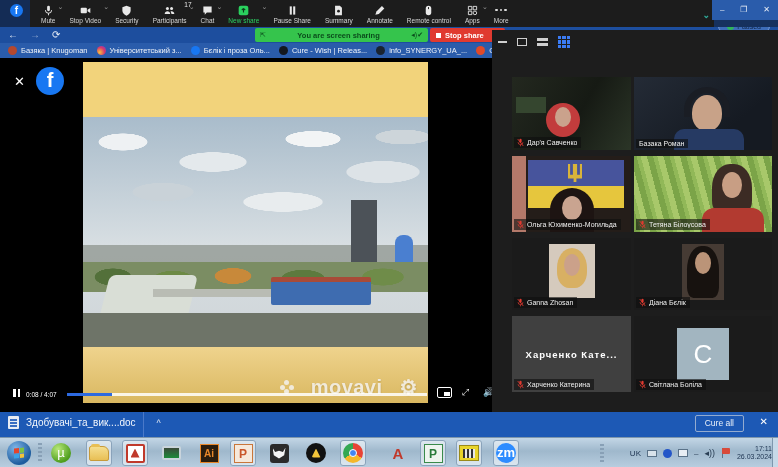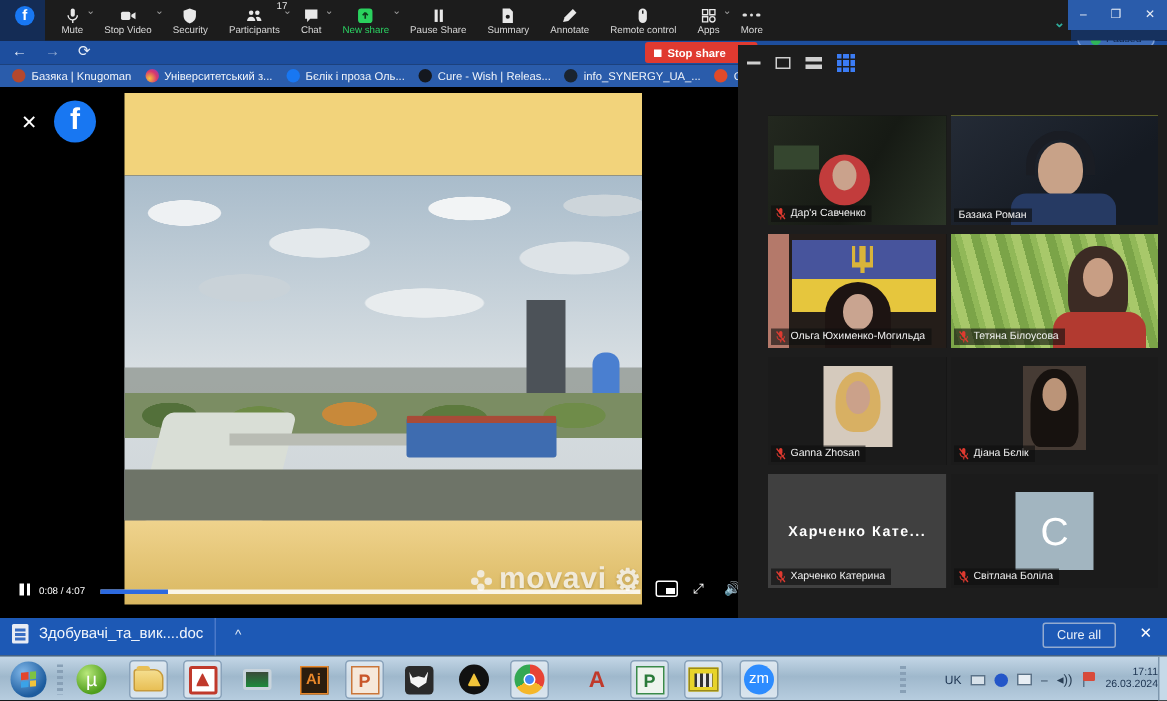--- a/index.html
+++ b/index.html
@@ -64,21 +64,21 @@
     radial-gradient(30px 14px at 30px 15px, #53703a 60%, transparent 62%),
     radial-gradient(34px 15px at 90px 18px, #6d8a45 60%, transparent 62%),
     radial-gradient(30px 13px at 150px 14px, #c8893a 60%, transparent 62%),
     radial-gradient(36px 15px at 220px 17px, #5d7a3e 60%, transparent 62%),
     radial-gradient(34px 14px at 300px 15px, #6f8c49 60%, transparent 62%), #7b8d63; }
   .river { position:absolute; left:18px; top:158px; width:88px; height:72px; background:#d9ded6; transform:skewX(-14deg); border-radius:6px; }
   .bridge { position:absolute; left:70px; top:172px; width:150px; height:8px; background:#b9bcb4; }
   .blue-building { position:absolute; left:188px; top:160px; width:100px; height:28px; background:#3e6cb0; border-top:5px solid #a84b38; border-radius:2px; }
   .road { position:absolute; left:0; top:196px; width:345px; height:34px; background:#6e7468; }
   .banner-bottom { position:absolute; left:0; top:285px; width:345px; height:56px; background:linear-gradient(#efd38d, #d9b760); }
-  .movavi { position:absolute; right:0; bottom:4px; display:flex; align-items:center; gap:5px; opacity:.9; }
+  .movavi { position:absolute; right:10px; bottom:4px; display:flex; align-items:center; gap:17px; opacity:.9; }
   .mv-dots { position:relative; width:14px; height:14px; }
   .mv-dots i { position:absolute; width:5px; height:5px; border-radius:50%; background:#f3efe6; }
   .mv-dots i:nth-child(1){left:4.5px;top:0;} .mv-dots i:nth-child(2){left:0;top:5px;} .mv-dots i:nth-child(3){left:9px;top:5px;} .mv-dots i:nth-child(4){left:4.5px;top:9px;}
   .movavi span { color:#f3efe6; font-size:20px; font-weight:bold; letter-spacing:.5px; text-shadow:0 1px 2px rgba(120,90,20,.4); }
   .mv-gear { color:#f3efe6; font-size:10px; align-self:flex-end; }
 
   .player { position:absolute; left:0; top:325px; width:492px; height:22px; z-index:6; }
   .pp { position:absolute; left:13px; top:6px; display:flex; gap:2px; cursor:pointer; }
   .pp i { width:2.5px; height:8px; background:#fff; display:block; }
   .ptime { position:absolute; left:26px; top:8px; font-size:6.5px; color:#fff; white-space:nowrap; }
@@ -169,21 +169,21 @@
   .ic-cat { width:19px; height:19px; background:#2a2a2a; border-radius:3px; display:flex; align-items:center; justify-content:center; }
   .ic-cat i { width:13px; height:11px; background:#f4f4f4; clip-path:polygon(0 0, 20% 40%, 50% 30%, 80% 40%, 100% 0, 90% 70%, 50% 100%, 10% 70%); }
   .ic-aimp { width:20px; height:20px; border-radius:50%; background:#111; display:flex; align-items:center; justify-content:center; }
   .ic-aimp i { width:9px; height:9px; background:#f2c43a; clip-path:polygon(0 100%, 50% 0, 100% 100%); border-radius:2px; }
   .ic-chrome { width:20px; height:20px; border-radius:50%; background:conic-gradient(#e84335 0 33%, #f5b72a 33% 66%, #34a853 66% 100%); position:relative; }
   .ic-chrome i { position:absolute; left:6px; top:6px; width:8px; height:8px; border-radius:50%; background:#4285f4; border:1.5px solid #fff; }
   .ic-acro { color:#c0392b; font-size:15px; font-weight:bold; }
   .ic-pub { width:19px; height:19px; background:#eef4ee; border:1px solid #3a8a4a; color:#2a7a3a; font-size:12px; font-weight:bold; text-align:center; line-height:18px; }
   .ic-vid { width:20px; height:16px; background:#e8d42a; border:1px solid #9a8a1a; display:flex; align-items:center; justify-content:center; }
   .ic-vid i { width:12px; height:9px; background:repeating-linear-gradient(90deg,#333 0 2px,#e8e8e8 2px 4px); }
-  .ic-zm { width:20px; height:20px; border-radius:50%; background:#2d8cff; color:#fff; font-size:10px; font-weight:normal; text-align:center; line-height:20px; }
+  .ic-zm { width:20px; height:20px; border-radius:50%; background:#2d8cff; color:#fff; font-size:13px; font-weight:bold; text-align:center; line-height:20px; }
   .tray { position:absolute; right:6px; top:0; height:30px; display:flex; align-items:center; gap:6px; }
   .tray .lang { font-size:8px; color:#1c3350; cursor:pointer;padding-left:20px; }
   .tr-kbd { width:10px; height:7px; background:#d8e2ea; border:1px solid #5a7288; cursor:pointer; }
   .tr-blue { width:9px; height:9px; border-radius:50%; background:#2456c8; cursor:pointer; }
   .tr-disp { width:10px; height:8px; background:#e8eef4; border:1px solid #5a7288; cursor:pointer; }
   .tr-hidden { font-size:8px; color:#2a3f55; cursor:pointer; }
   .tr-vol { font-size:9px; color:#2a3f55; cursor:pointer; }
   .tr-flag { position:relative; width:10px; height:10px; cursor:pointer; }
   .tr-flag .f { position:absolute; left:1px; top:0; width:8px; height:6px; background:#d84a3a; border-radius:1px; }
   .tr-flag .p { position:absolute; left:1px; top:0; width:1.5px; height:10px; background:#5a7288; }
@@ -312,20 +312,26 @@
       <span>–</span>
       <span>❐</span>
       <span>✕</span>
     </div>
   </div>
 
   <div class="nav-row">
     <span class="nav-btn" style="left:8px">←</span>
     <span class="nav-btn" style="left:30px; opacity:.55">→</span>
     <span class="nav-btn" style="left:52px">⟳</span>
+    <div class="share-pill">
+      <span class="ic">⇱</span>
+      <span class="txt">You are screen sharing</span>
+      <span class="ic">◂)</span>
+      <span class="ic">✔</span>
+    </div>
     <div class="stop-share">
       <span class="sq"></span>
       <span class="txt">Stop share</span>
     </div>
   </div>
 
   <div class="bm-row">
     <div class="bm">
         <i style="background:#b5482e"></i>
         <span>Базяка | Knugoman</span>

